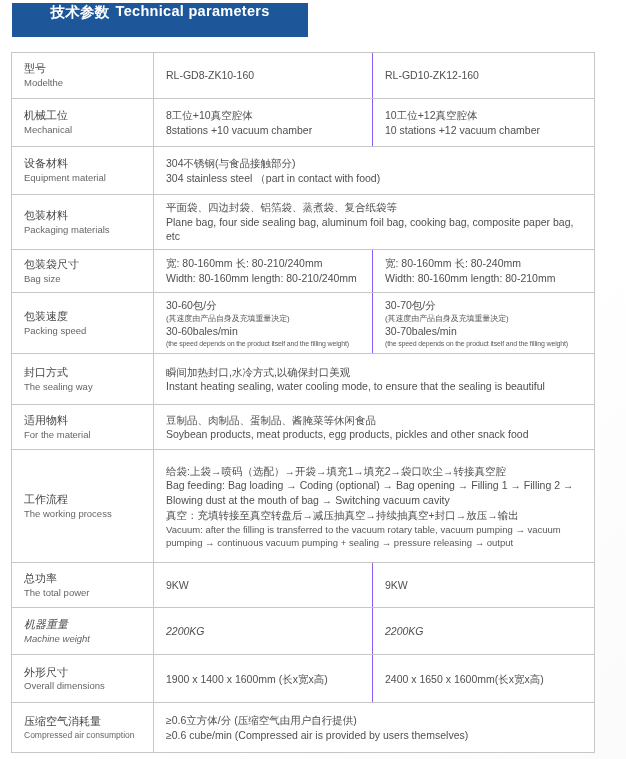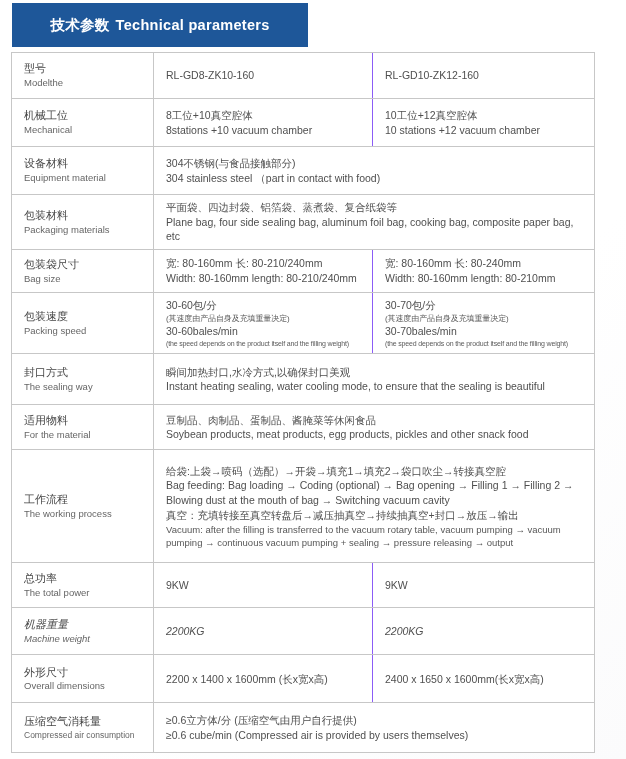--- a/index.html
+++ b/index.html
@@ -6,23 +6,23 @@
   body{
     width:626px;height:759px;
     background:#ffffff;
     font-family:"Liberation Sans","DejaVu Sans",sans-serif;
     color:#4d4d4d;
     position:relative;
     overflow:hidden;
   }
   .page{position:absolute;inset:0;background:linear-gradient(135deg,#ffffff 60%,#fbfbfc 100%);}
   .banner{
-    position:absolute;left:12px;top:3px;width:296px;height:44px;
+    position:absolute;left:12px;top:3px;width:296px;height:34px;
     background:#1e5799;color:#ffffff;
-    display:flex;align-items:center;justify-content:center;
+    display:flex;justify-content:center;
     font-size:14.5px;font-weight:bold;letter-spacing:.3px;
   }
   .banner .zh-part{margin-right:6px;}
   .ptable{
     position:absolute;left:11px;top:52px;width:584px;
     border:1px solid #c7c7c7;background:#ffffff;
     box-sizing:border-box;
   }
   .row{display:flex;border-top:1px solid #c7c7c7;box-sizing:border-box;}
   .row:first-child{border-top:none;}
@@ -256,21 +256,21 @@
           </div>
         </div>
       </div>
       <div class="row" style="min-height: 48px;">
         <div class="cell label">
           <div class="zh">外形尺寸</div>
           <div class="en">Overall dimensions</div>
         </div>
         <div class="cell value c1">
           <div class="line">
-            <div class="main">2200 x 1400 x 1600mm (长x宽x高)</div>
+            <div class="main">1900 x 1400 x 1600mm (长x宽x高)</div>
           </div>
         </div>
         <div class="cell value c2">
           <div class="line">
             <div class="main">2400 x 1650 x 1600mm(长x宽x高)</div>
           </div>
         </div>
       </div>
       <div class="row" style="min-height: 50px;">
         <div class="cell label">

